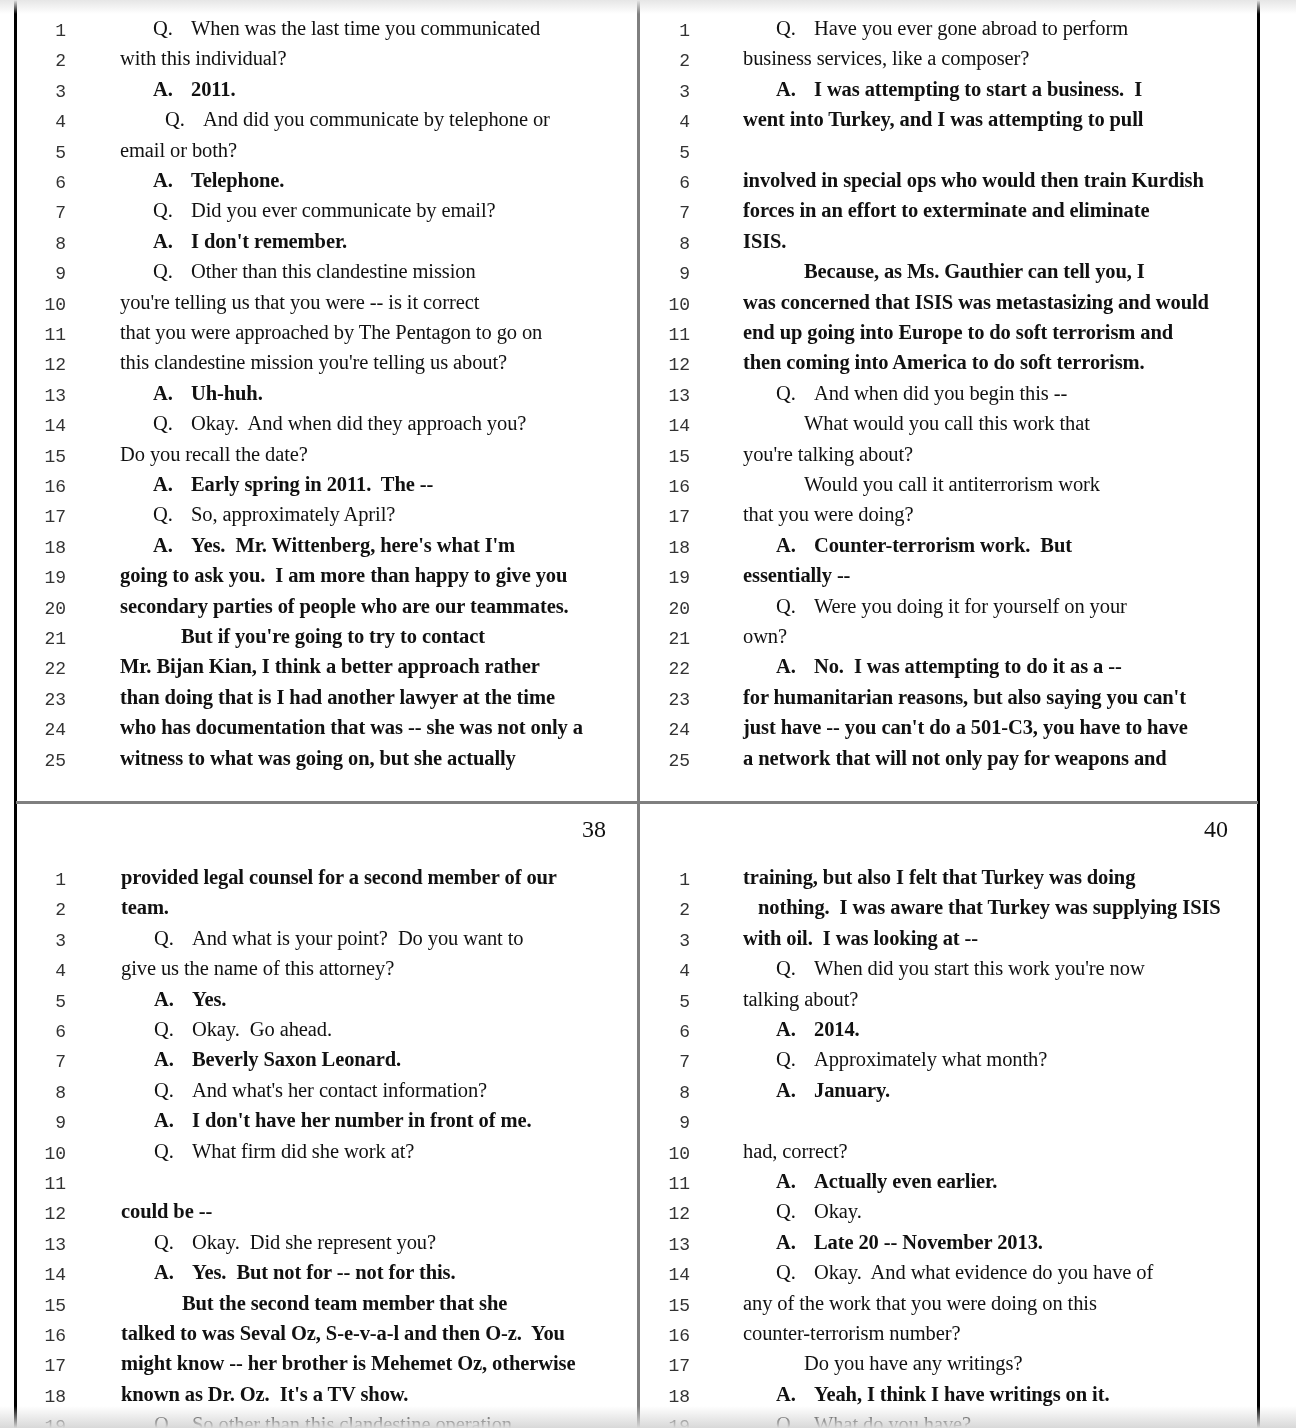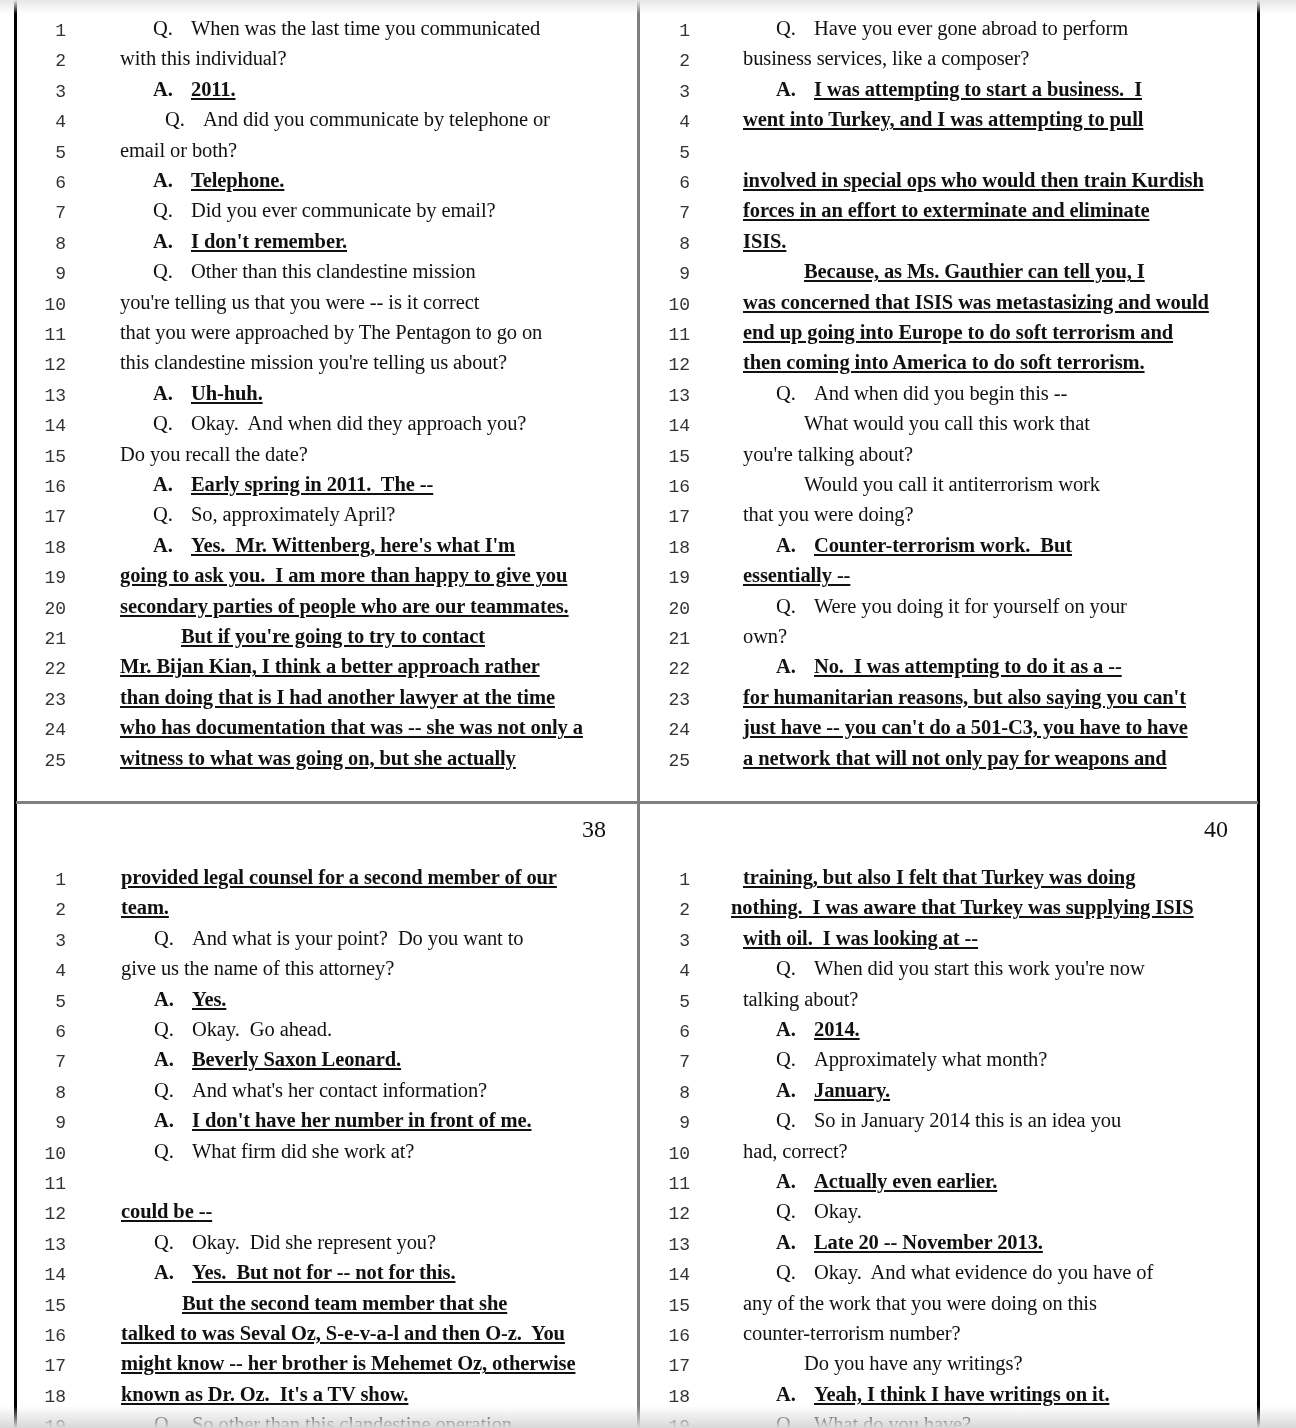--- a/index.html
+++ b/index.html
@@ -33,21 +33,21 @@
   }
   .line { position: absolute; height: 30px; white-space: nowrap; }
   .ln {
     position: absolute; width: 50px; text-align: right;
     font-family: "Liberation Mono", monospace; font-size: 18px; color: #333;
     top: 4px;
   }
   .txt {
     position: absolute; font-size: 20.5px; top: 0px; letter-spacing: -0.1px;
   }
-  .txt.b { font-weight: bold; text-decoration: underline; }
+  .txt.b { font-weight: bold; }
   .txt .tag { display: inline-block; width: 38px; }
 </style>
 </head>
 <body>
 
 <div class="viewport">
   <div class="shade-top"></div>
   <div class="shade-bottom"></div>
 
   <div class="page" id="pg0" style="left: 16px; top: 0px; width: 620px; height: 1428px;">
@@ -332,21 +332,21 @@
       </div>
     </div>
   <div class="page" id="pg3" style="left: 640px; top: 0px; width: 620px; height: 1428px;">
     <span class="pnum" style="left: 564px; top: 816px;">40</span>
   <div class="line" style="top: 866px; left: 0px; width: 620px;">
         <span class="ln" style="left: 0px;">1</span>
         <span class="txt b" style="left: 103px;"><span style="white-space: pre;">training, but also I felt that Turkey was doing</span></span>
       </div>
       <div class="line" style="top: 896.4px; left: 0px; width: 620px;">
         <span class="ln" style="left: 0px;">2</span>
-        <span class="txt b" style="left: 91px;"><span style="white-space: pre;">nothing.  I was aware that Turkey was supplying ISIS</span></span>
+        <span class="txt b" style="left: 118px;"><span style="white-space: pre;">nothing.  I was aware that Turkey was supplying ISIS</span></span>
       </div>
       <div class="line" style="top: 926.8px; left: 0px; width: 620px;">
         <span class="ln" style="left: 0px;">3</span>
         <span class="txt b" style="left: 103px;"><span style="white-space: pre;">with oil.  I was looking at --</span></span>
       </div>
       <div class="line" style="top: 957.2px; left: 0px; width: 620px;">
         <span class="ln" style="left: 0px;">4</span>
         <span class="txt" style="left: 136px;"><span class="tag">Q.</span><span style="white-space: pre;">When did you start this work you're now</span></span>
       </div>
       <div class="line" style="top: 987.6px; left: 0px; width: 620px;">
@@ -360,21 +360,20 @@
       <div class="line" style="top: 1048.4px; left: 0px; width: 620px;">
         <span class="ln" style="left: 0px;">7</span>
         <span class="txt" style="left: 136px;"><span class="tag">Q.</span><span style="white-space: pre;">Approximately what month?</span></span>
       </div>
       <div class="line" style="top: 1078.8px; left: 0px; width: 620px;">
         <span class="ln" style="left: 0px;">8</span>
         <span class="txt b" style="left: 136px;"><span class="tag">A.</span><span style="white-space: pre;">January.</span></span>
       </div>
       <div class="line" style="top: 1109.2px; left: 0px; width: 620px;">
         <span class="ln" style="left: 0px;">9</span>
-        <span class="txt" style="left: 136px;"><span class="tag">Q.</span><span style="white-space: pre;">So in January 2014 this is an idea you</span></span>
       </div>
       <div class="line" style="top: 1139.6px; left: 0px; width: 620px;">
         <span class="ln" style="left: 0px;">10</span>
         <span class="txt" style="left: 103px;"><span style="white-space: pre;">had, correct?</span></span>
       </div>
       <div class="line" style="top: 1170px; left: 0px; width: 620px;">
         <span class="ln" style="left: 0px;">11</span>
         <span class="txt b" style="left: 136px;"><span class="tag">A.</span><span style="white-space: pre;">Actually even earlier.</span></span>
       </div>
       <div class="line" style="top: 1200.4px; left: 0px; width: 620px;">

